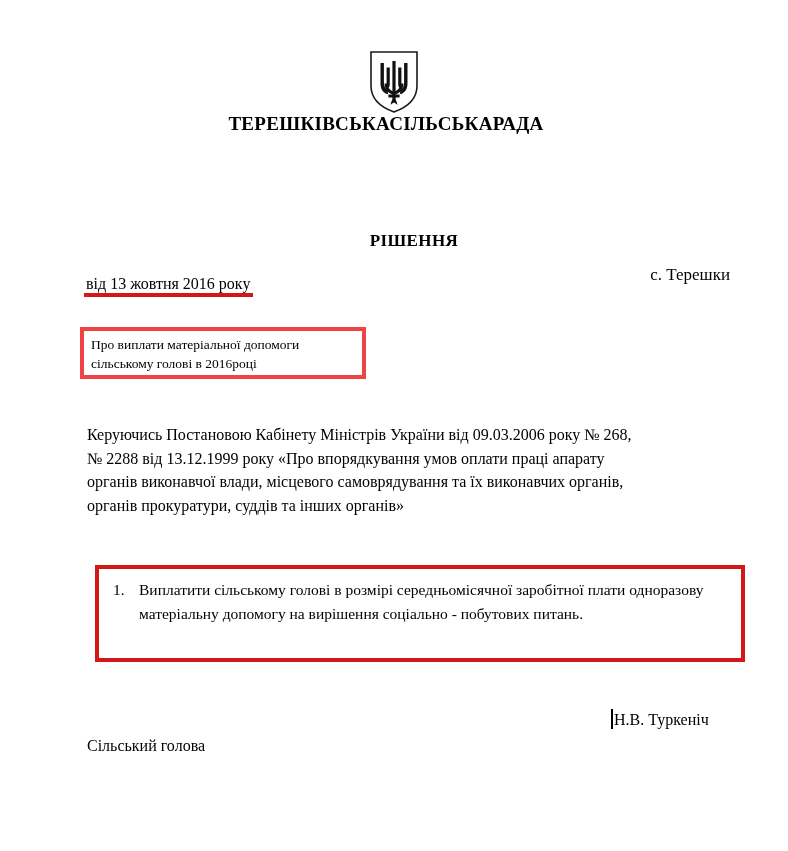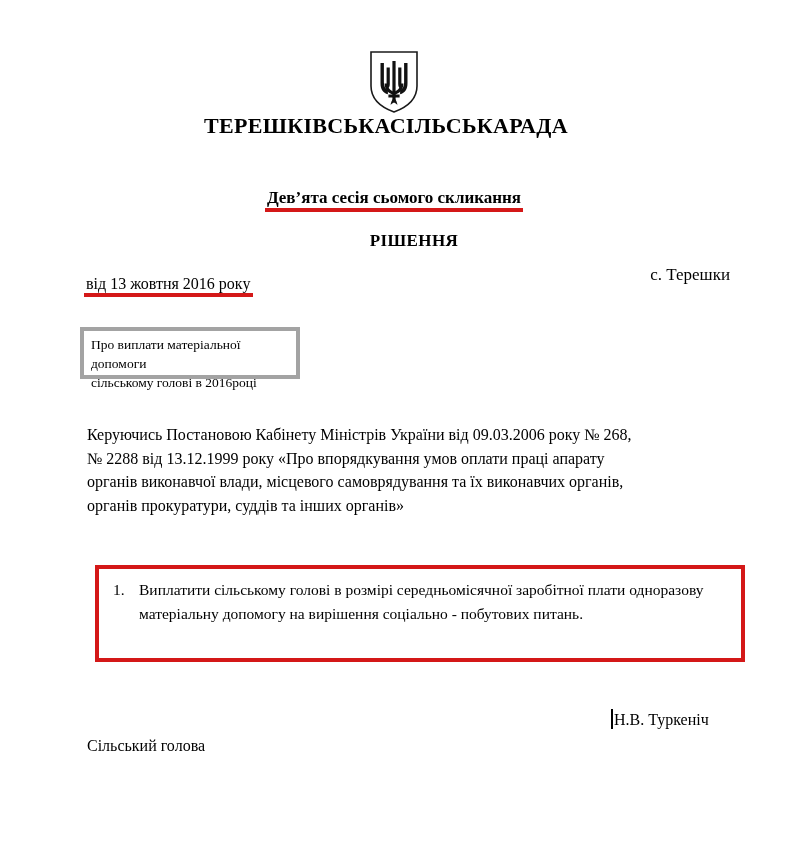--- a/index.html
+++ b/index.html
@@ -36,21 +36,21 @@
     height: 64px;
   }
 
   
   .org-title {
     position: absolute;
     left: 0;
     top: 113px;
     width: 772px;
     text-align: center;
-    font-size: 22px;
+    font-size: 19px;
     font-weight: bold;
     letter-spacing: 0.3px;
   }
   .region-title {
     position: absolute;
     left: 0;
     top: 164px;
     width: 788px;
     text-align: center;
     font-size: 19px;
@@ -131,23 +131,23 @@
     bottom: -5px;
     height: 4px;
     overflow: hidden;
   }
 
   
   .subject-box {
     position: absolute;
     left: 80px;
     top: 327px;
-    width: 220px;
+    width: 286px;
     height: 52px;
-    border: 4px solid #a3a3a3;
+    border: 4px solid #ef4444;
     box-sizing: border-box;
     background: #ffffff;
   }
   .subject-box .inner {
     padding: 4px 6px 0 7px;
     font-size: 13.5px;
     line-height: 1.42;
   }
 
   
@@ -233,23 +233,20 @@
           <path d="M17.6 33.5 c0 6.0 3.4 9.6 9.4 11.6 c6.0 -2.0 9.4 -5.6 9.4 -11.6 h-3.0 c0 4.4 -2.6 6.8 -6.4 8.4 c-3.8 -1.6 -6.4 -4.0 -6.4 -8.4 Z"></path>
           <path d="M21.4 44.5 h11.2 v3.0 h-11.2 Z"></path>
           <path d="M27 48 c2.2 2.0 3.4 4.6 3.4 7.6 c0 -1.0 -1.4 -2.2 -3.4 -3.0 c-2.0 0.8 -3.4 2.0 -3.4 3.0 c0 -3.0 1.2 -5.6 3.4 -7.6 Z"></path>
         </g>
       </svg>
     </span>
   </div>
 
   <div class="org-title">ТЕРЕШКІВСЬКАСІЛЬСЬКАРАДА</div>
 
-  <div class="session-line">
-    <span class="txt">Дев’ята сесія сьомого скликання</span>
-  </div>
 
   <div class="decision-title">РІШЕННЯ</div>
 
   <div class="date-line">
     <span class="txt">від 13 жовтня  2016 року</span>
   </div>
 
   <div class="place-line">
     <span>с. </span><span class="spell"><span>Терешки</span><span class="wavy"></span></span>
   </div>

